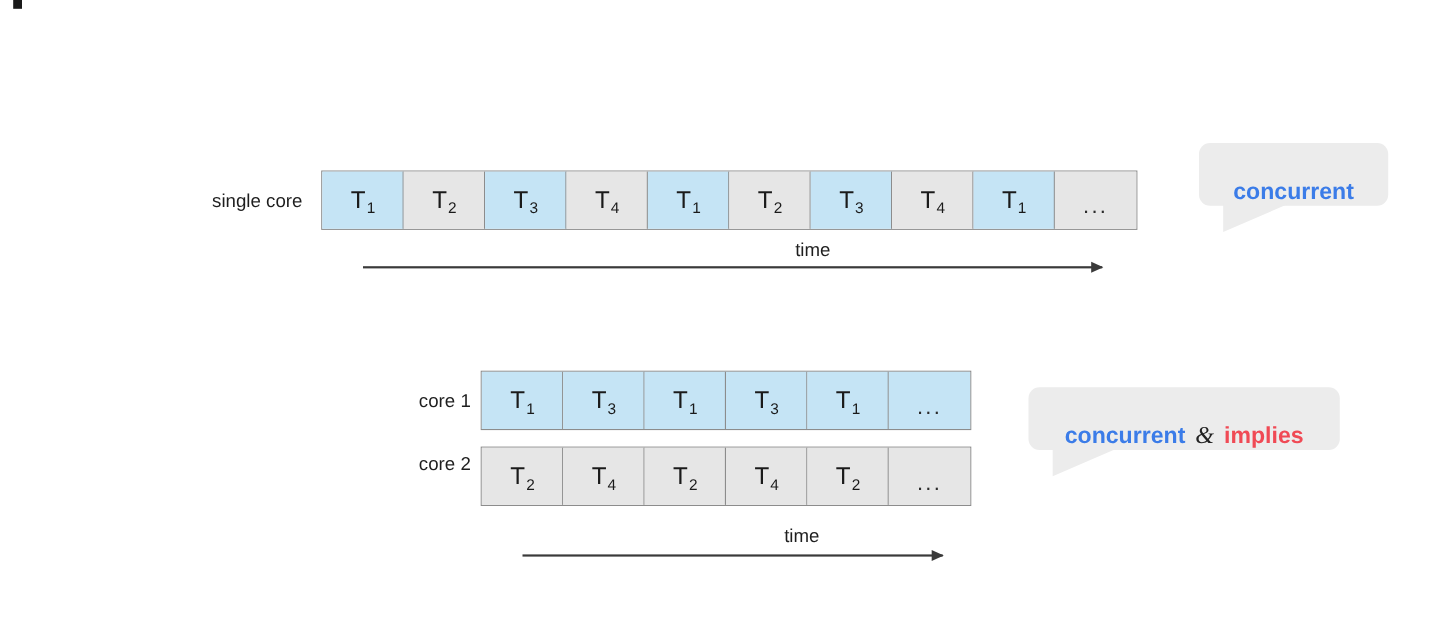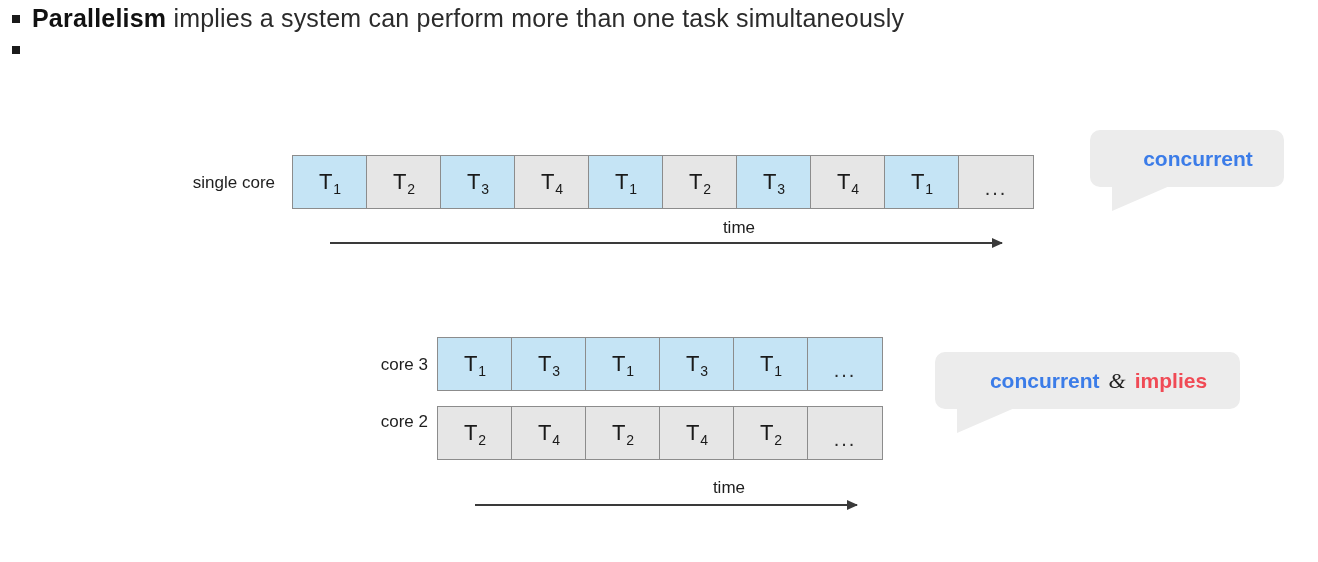--- a/index.html
+++ b/index.html
@@ -126,26 +126,25 @@
     border-bottom: 5px solid transparent;
     border-left: 11px solid #3a3a3a;
   }
 
   
   .callout {
     position: absolute;
     background: #ececec;
     border-radius: 10px;
     display: flex;
-    align-items: center;
+    align-items: flex-end;
     justify-content: center;
     font-size: 21px;
     font-weight: bold;
     white-space: nowrap;
-    padding-left: 22px;
   }
   .callout .tail {
     position: absolute;
     bottom: -24px;
     left: 22px;
     width: 0;
     height: 0;
     border-left: 0 solid transparent;
     border-top: 26px solid #ececec;
     border-right: 60px solid transparent;
@@ -158,24 +157,20 @@
     margin: 0 9px;
     font-size: 22px;
   }
 </style>
 </head>
 <body>
 
 <div class="bullets">
   <div class="bullet-line">
     <span class="bullet-marker"></span>
-    <span class="bullet-text"><span class="lead">Parallelism</span><span> implies a system can perform more than one task simultaneously</span></span>
-  </div>
-  <div class="bullet-line">
-    <span class="bullet-marker"></span>
   </div>
 </div>
 
 <div class="diagram">
   <div class="row-label" style="left:150px; top:173px; width:125px;">single core</div>
 
   <div class="row" id="single-core-row" style="left:292px; top:155px;">
       <div class="cell blue">
         <span>T</span>
         <span class="sub">1</span>
@@ -217,21 +212,21 @@
 
   <div class="time-label" style="left:555px; top:218px; width:200px;">time</div>
 
   <div class="time-arrow" style="left:330px; top:238px; width:672px;">
     <div class="shaft"></div>
     <div class="head"></div>
   </div>
 </div>
 
 <div class="diagram">
-  <div class="row-label" style="left:310px; top:355px; width:118px;">core 3</div>
+  <div class="row-label" style="left:310px; top:355px; width:118px;">core 1</div>
   <div class="row" id="core-1-row" style="left:437px; top:337px;">
       <div class="cell blue">
         <span>T</span>
         <span class="sub">1</span>
       </div>
       <div class="cell blue">
         <span>T</span>
         <span class="sub">3</span>
       </div>
       <div class="cell blue">

